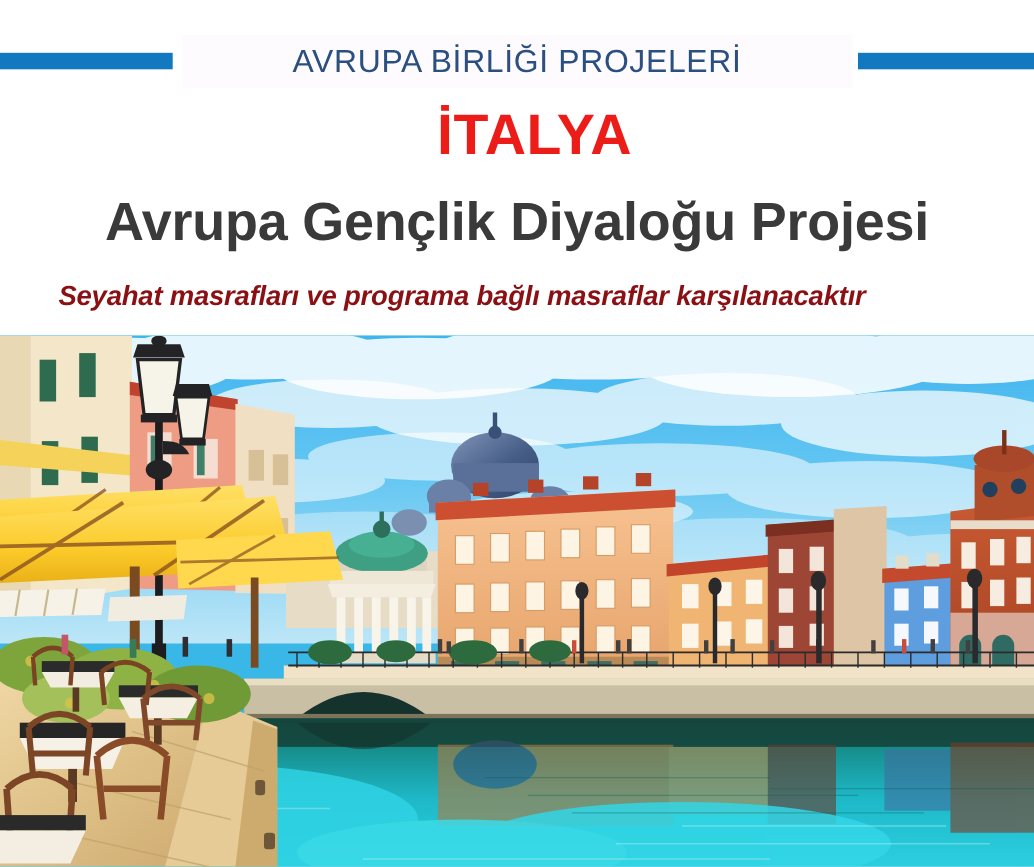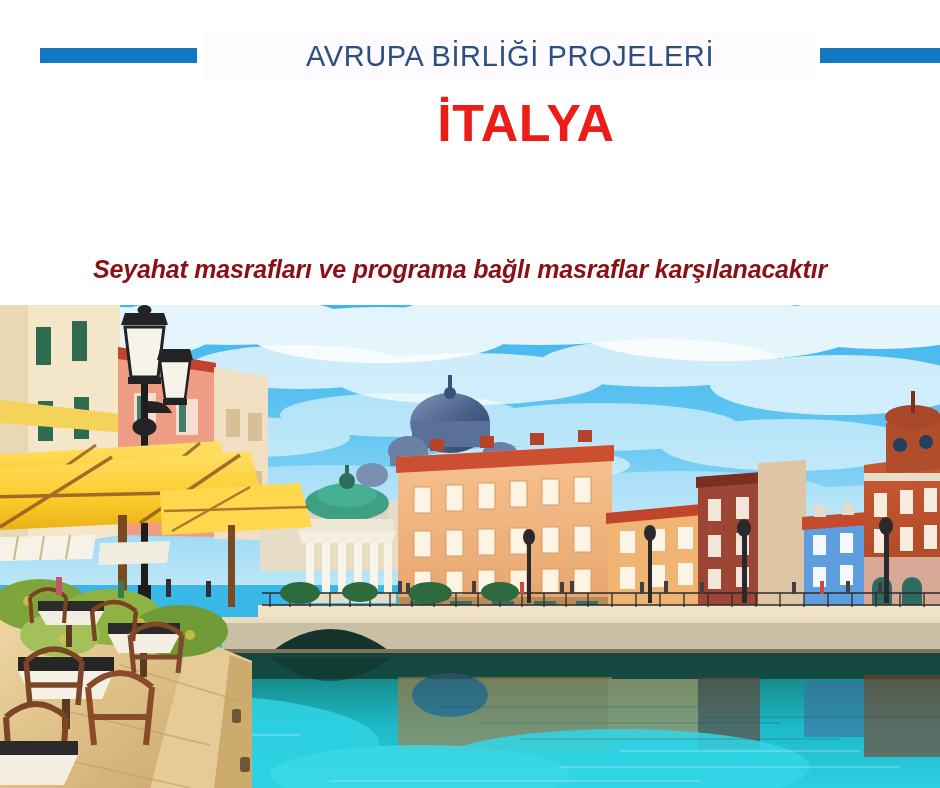--- a/index.html
+++ b/index.html
@@ -1,19 +1,19 @@
 <!DOCTYPE html>
 <html><head>
 <meta charset="utf-8">
 <style>
   * { margin:0; padding:0; box-sizing:border-box; }
   html,body { width:940px; height:788px; overflow:hidden; background:#fff; }
   body { font-family:"Liberation Sans", sans-serif; }
 
-  .poster { position:relative; width:940px; height:788px; background:#ffffff;padding-left:40px; }
+  .poster { position:relative; width:940px; height:788px; background:#ffffff; }
 
   
   .header { position:relative; width:940px; height:305px; background:#ffffff; }
 
   .kicker-row { position:absolute; top:36px; left:0; width:940px; height:40px; }
   .rule { position:absolute; top:12px; height:15px; background:#1279c0; }
   .rule-left  { left:0;   width:157px; }
   .rule-right { right:0;  width:160px; }
   .kicker-plate{
     position:absolute; left:165px; width:610px; top:-4px; height:48px;
@@ -59,20 +59,21 @@
   <div class="header">
 
     <div class="kicker-row">
       <div class="rule rule-left"></div>
       <div class="rule rule-right"></div>
       <div class="kicker-plate"></div>
       <div class="kicker">AVRUPA BİRLİĞİ PROJELERİ</div>
     </div>
 
     <div class="country">İTALYA</div>
+    <div class="maintitle">Avrupa Gençlik Diyaloğu Projesi</div>
     <div class="subtitle">Seyahat masrafları ve programa bağlı masraflar karşılanacaktır</div>
   </div>
 
   <div class="photo">
     <svg viewBox="0 0 940 483" preserveAspectRatio="none">
       <defs>
         <linearGradient id="skyG" x1="0" y1="0" x2="0" y2="1">
           <stop offset="0%" stop-color="#3fb4ef"></stop>
           <stop offset="45%" stop-color="#63c6f2"></stop>
           <stop offset="100%" stop-color="#bde6f7"></stop>

